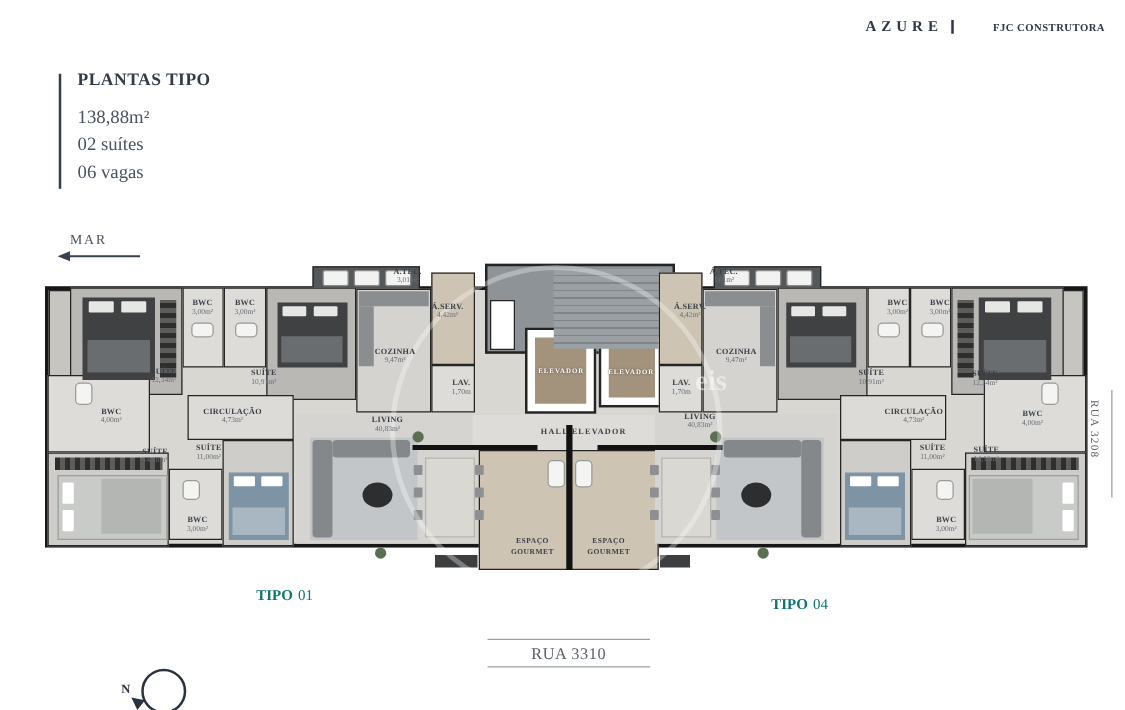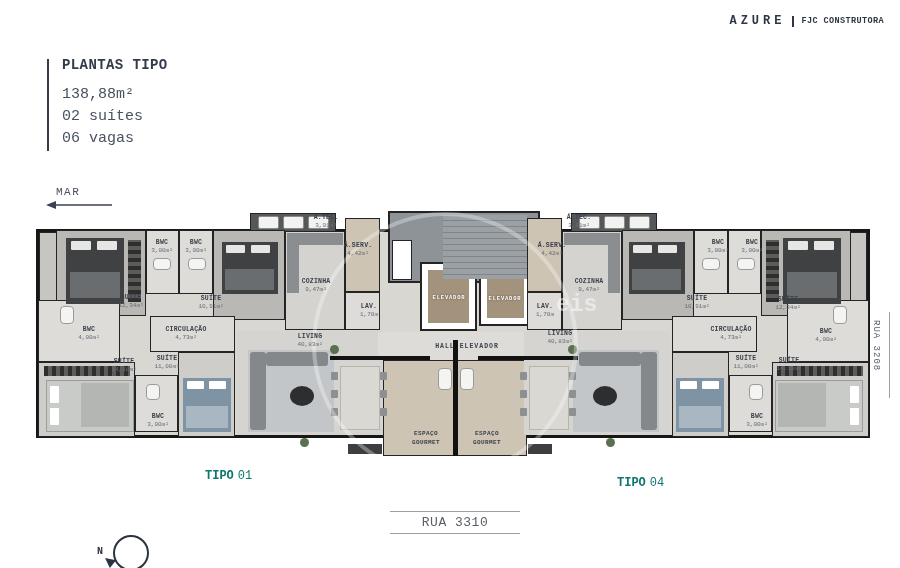--- a/index.html
+++ b/index.html
@@ -1,26 +1,26 @@
 <!DOCTYPE html>
 <html><head>
 <meta charset="utf-8">
 <style>
   html,body{margin:0;padding:0;background:#fff;}
   .stage{position:relative;width:900px;height:568px;background:#ffffff;overflow:hidden;
-         font-family:Liberation Mono, monospace;color:#39414f;}
+         font-family:Liberation Serif, serif;color:#39414f;}
   .abs{position:absolute;}
   
   .title-rule{left:47px;top:59px;width:2px;height:92px;background:#343b49;}
   .page-title{left:62px;top:57px;font-size:14px;font-weight:800;letter-spacing:.4px;color:#333b49;}
   .spec-line{left:62px;font-size:15px;color:#49525f;}
   .brand{top:14px;right:16px;display:flex;align-items:center;gap:7px;}
   .brand-azure{font-size:12px;font-weight:600;letter-spacing:4px;color:#2e3644;}
   .brand-sep{width:2px;height:11px;background:#2e3644;}
-  .brand-co{font-size:8.5px;font-weight:800;letter-spacing:.4px;color:#2e3644;}
+  .brand-co{font-size:8.5px;font-weight:800;letter-spacing:.4px;color:#2e3644;margin-left:24px;}
   
   .mar-label{left:56px;top:186px;font-size:11px;letter-spacing:1.5px;color:#49525f;}
   .mar-arrow{left:46px;top:199px;}
   .tipo{font-size:12px;color:#0f766e;}
   .tipo b{font-weight:800;margin-right:4px;}
   .rua-line{height:1px;background:#9aa0a8;}
   .rua-bottom-text{left:390px;top:515px;width:130px;text-align:center;font-size:13px;
                    letter-spacing:.5px;color:#5a6068;}
   .rua-side-line{left:889px;top:312px;width:1px;height:86px;background:#9aa0a8;}
   .rua-side-text{left:871px;top:320px;font-size:9px;letter-spacing:1px;color:#5a6068;

